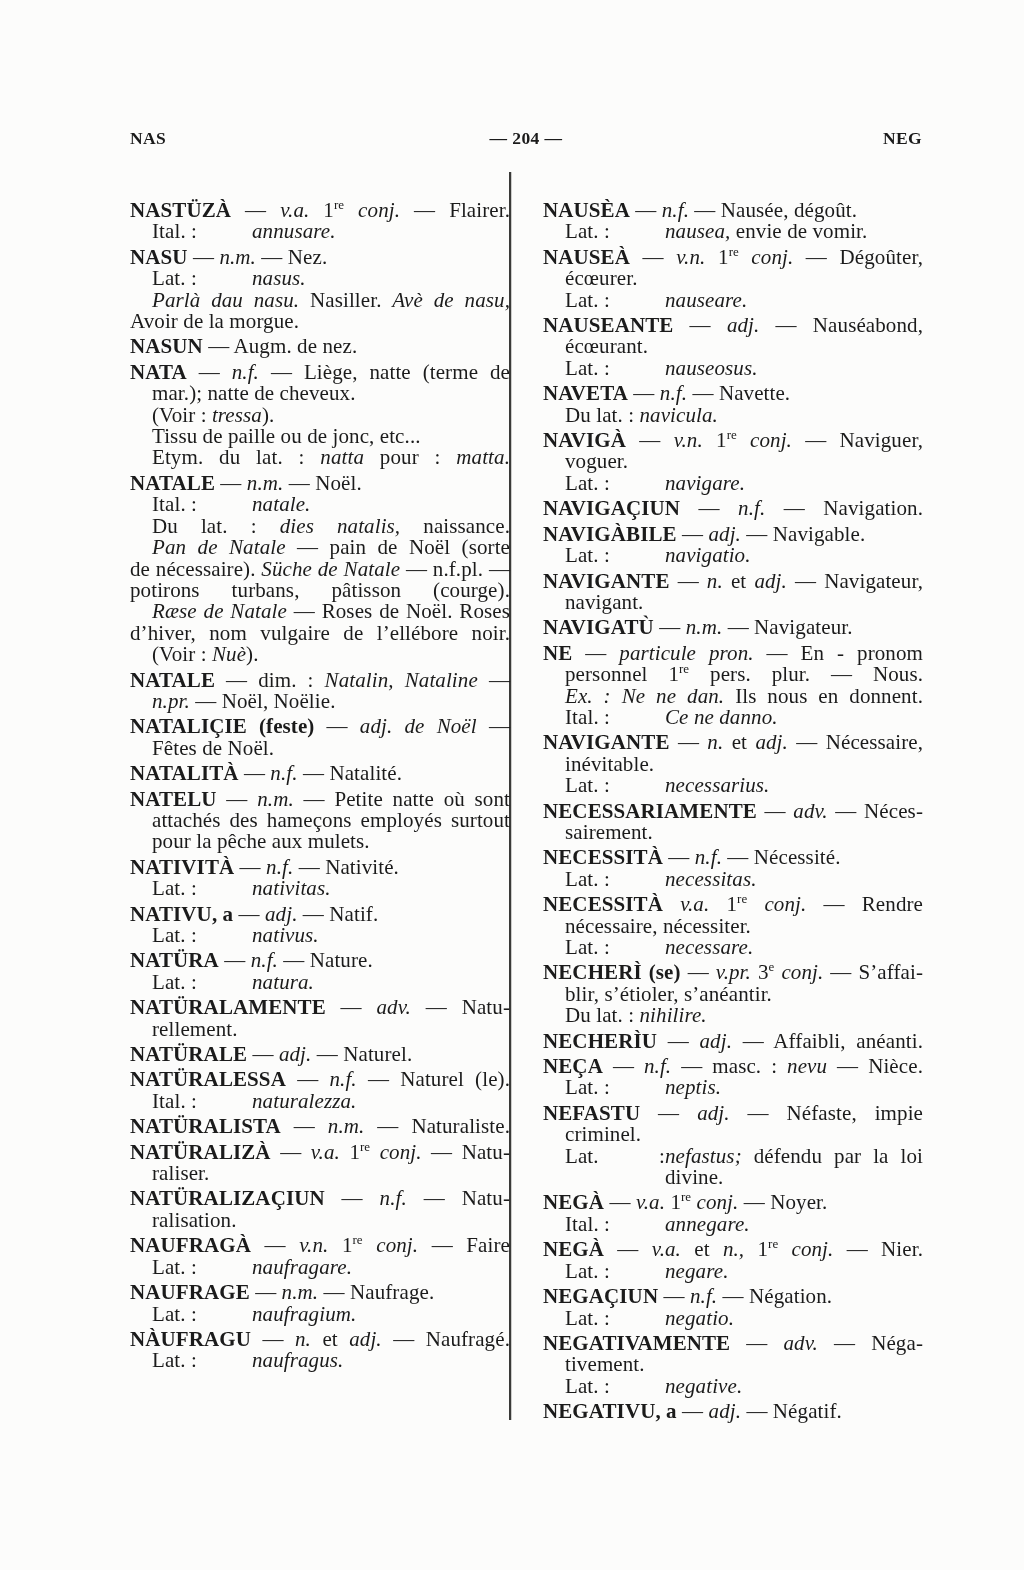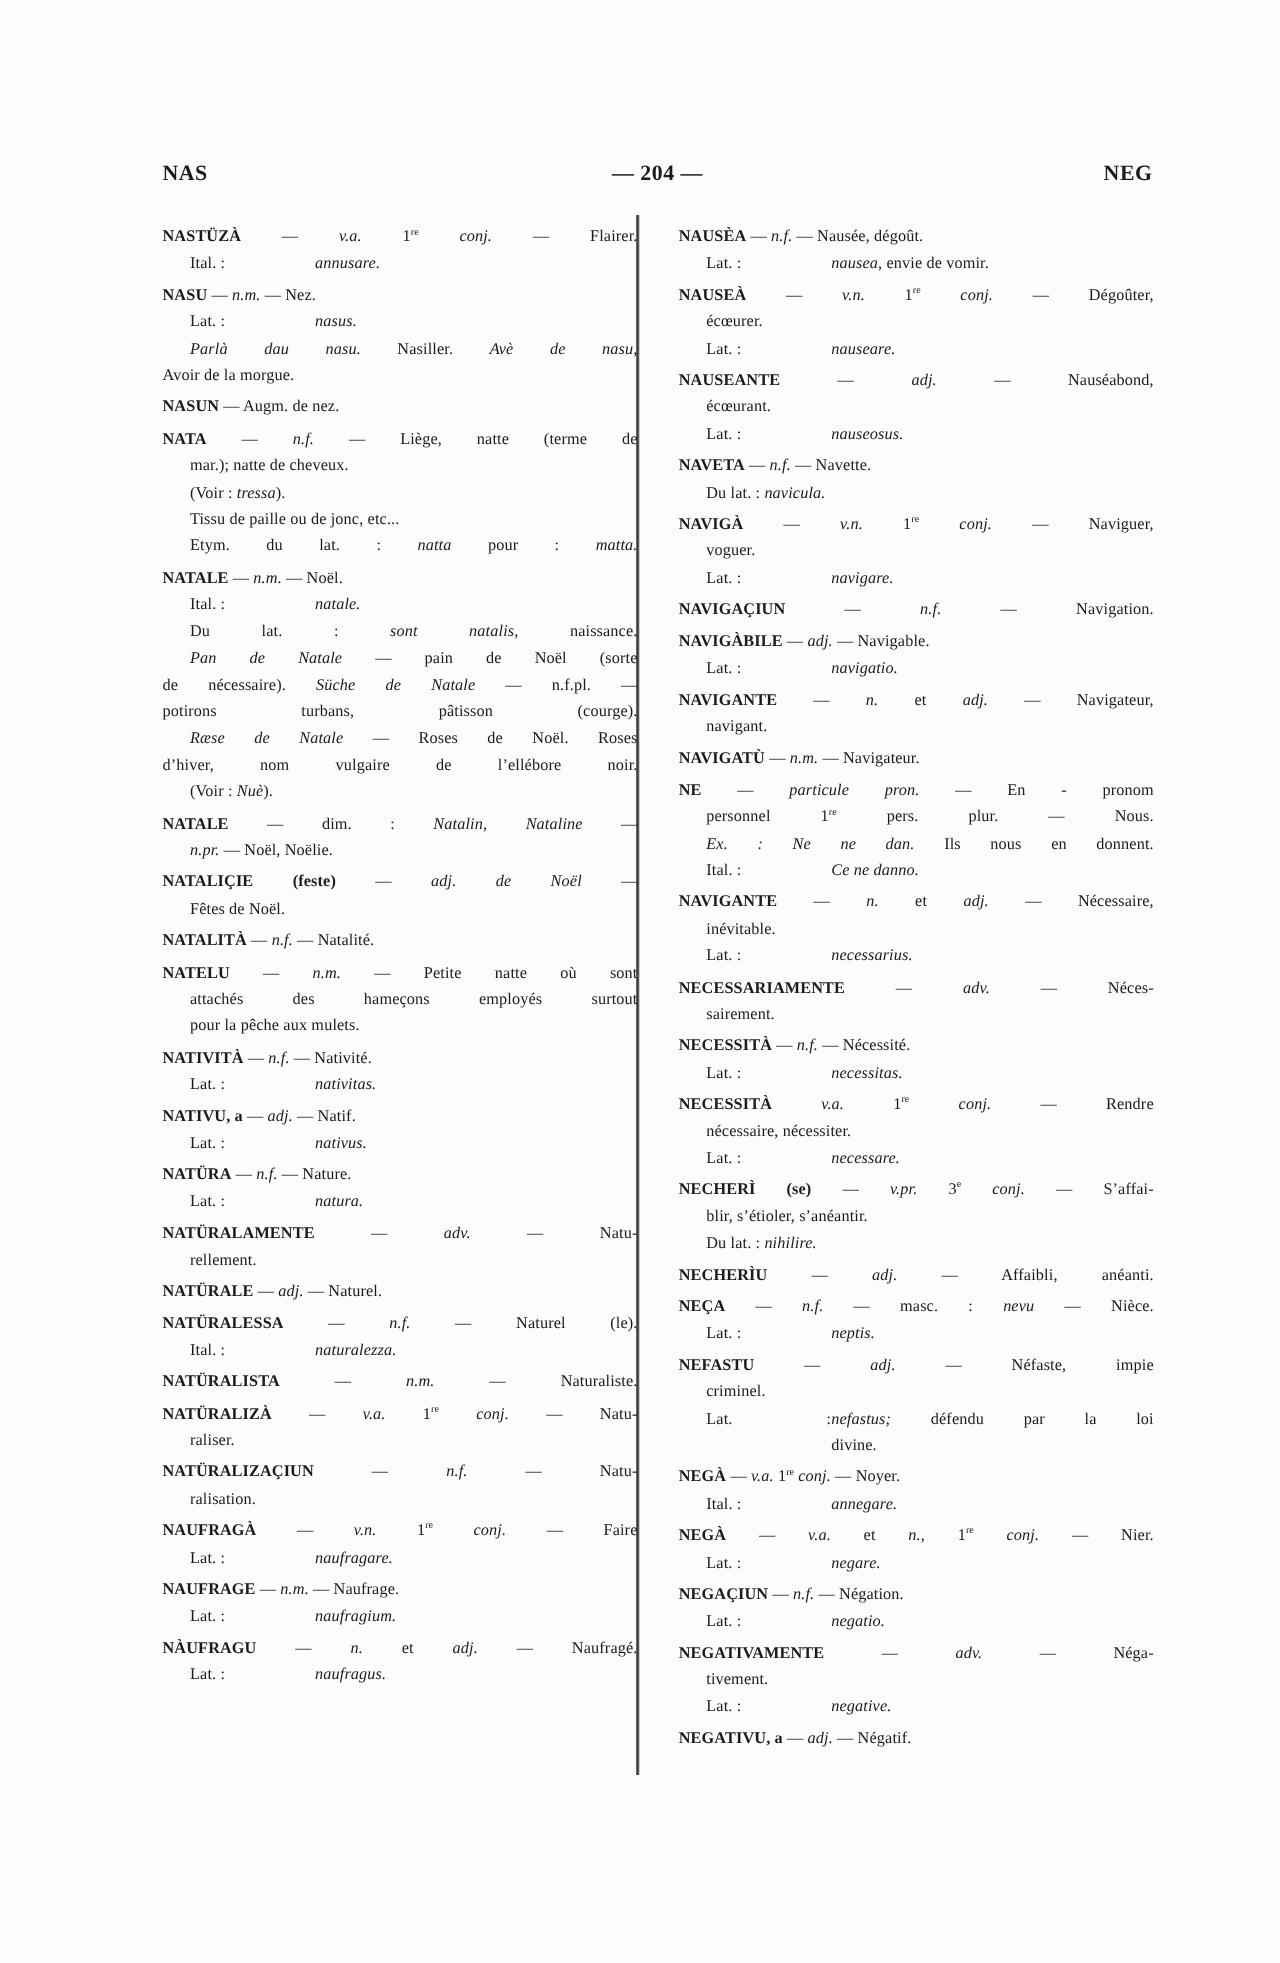--- a/index.html
+++ b/index.html
@@ -19,22 +19,22 @@
     font-weight:bold;font-size:17.5px;letter-spacing:0.4px;
   }
   #page-header .hc{position:absolute;left:0;right:0;text-align:center;font-weight:bold;}
   #page-header .hl,#page-header .hr{position:relative;z-index:1;}
   #divider{
     position:absolute;left:509px;top:172px;width:2px;height:1248px;
     background:#3a3a38;
     box-shadow:1px 0 0 rgba(58,58,56,0.25);
   }
   .col{
-    position:absolute;top:174px;width:380px;
-    font-size:13px;line-height:21.4px;font-family:Liberation Serif, serif;
+    position:absolute;top:196px;width:380px;
+    font-size:21px;line-height:21.4px;font-family:Liberation Serif, serif;
   }
   #col-left{left:130px;}
   #col-right{left:543px;}
   .line{min-height:21.4px;letter-spacing:0.1px;}
   .e{margin-top:4px;}   
   .f{}                  
   .c{padding-left:22px;} 
   .s{padding-left:22px;} 
   .d{padding-left:122px;} 
   .j{text-align:justify;text-align-last:justify;text-justify:inter-word;}
@@ -63,21 +63,21 @@
       <div class="line c j"><span class="r-i">Parlà dau nasu.</span><span class="r-n"> Nasiller. </span><span class="r-i">Avè de nasu,</span></div>
       <div class="line f"><span class="r-n">Avoir de la morgue.</span></div>
       <div class="line e"><span class="r-b">NASUN</span><span class="r-n"> — Augm. de nez.</span></div>
       <div class="line e j"><span class="r-b">NATA</span><span class="r-n"> — </span><span class="r-i">n.f.</span><span class="r-n"> — Liège, natte (terme de</span></div>
       <div class="line c"><span class="r-n">mar.); natte de cheveux.</span></div>
       <div class="line c"><span class="r-n">(Voir : </span><span class="r-i">tressa</span><span class="r-n">).</span></div>
       <div class="line c"><span class="r-n">Tissu de paille ou de jonc, etc...</span></div>
       <div class="line c j"><span class="r-n">Etym. du lat. : </span><span class="r-i">natta</span><span class="r-n"> pour : </span><span class="r-i">matta.</span></div>
       <div class="line e"><span class="r-b">NATALE</span><span class="r-n"> — </span><span class="r-i">n.m.</span><span class="r-n"> — Noël.</span></div>
       <div class="line s"><span class="lab">Ital. :</span><span class="r-i">natale.</span></div>
-      <div class="line c j"><span class="r-n">Du lat. : </span><span class="r-i">sont natalis,</span><span class="r-n"> naissance.</span></div>
+      <div class="line c j"><span class="r-n">Du lat. : </span><span class="r-i">dies natalis,</span><span class="r-n"> naissance.</span></div>
       <div class="line c j"><span class="r-i">Pan de Natale</span><span class="r-n"> — pain de Noël (sorte</span></div>
       <div class="line f j"><span class="r-n">de nécessaire). </span><span class="r-i">Süche de Natale</span><span class="r-n"> — n.f.pl. —</span></div>
       <div class="line f j"><span class="r-n">potirons turbans, pâtisson (courge).</span></div>
       <div class="line c j"><span class="r-i">Ræse de Natale</span><span class="r-n"> — Roses de Noël. Roses</span></div>
       <div class="line f j"><span class="r-n">d’hiver, nom vulgaire de l’ellébore noir.</span></div>
       <div class="line c"><span class="r-n">(Voir : </span><span class="r-i">Nuè</span><span class="r-n">).</span></div>
       <div class="line e j"><span class="r-b">NATALE</span><span class="r-n"> — dim. : </span><span class="r-i">Natalin, Nataline</span><span class="r-n"> —</span></div>
       <div class="line c"><span class="r-i">n.pr.</span><span class="r-n"> — Noël, Noëlie.</span></div>
       <div class="line e j"><span class="r-b">NATALIÇIE (feste)</span><span class="r-n"> — </span><span class="r-i">adj. de Noël</span><span class="r-n"> —</span></div>
       <div class="line c"><span class="r-n">Fêtes de Noël.</span></div>

